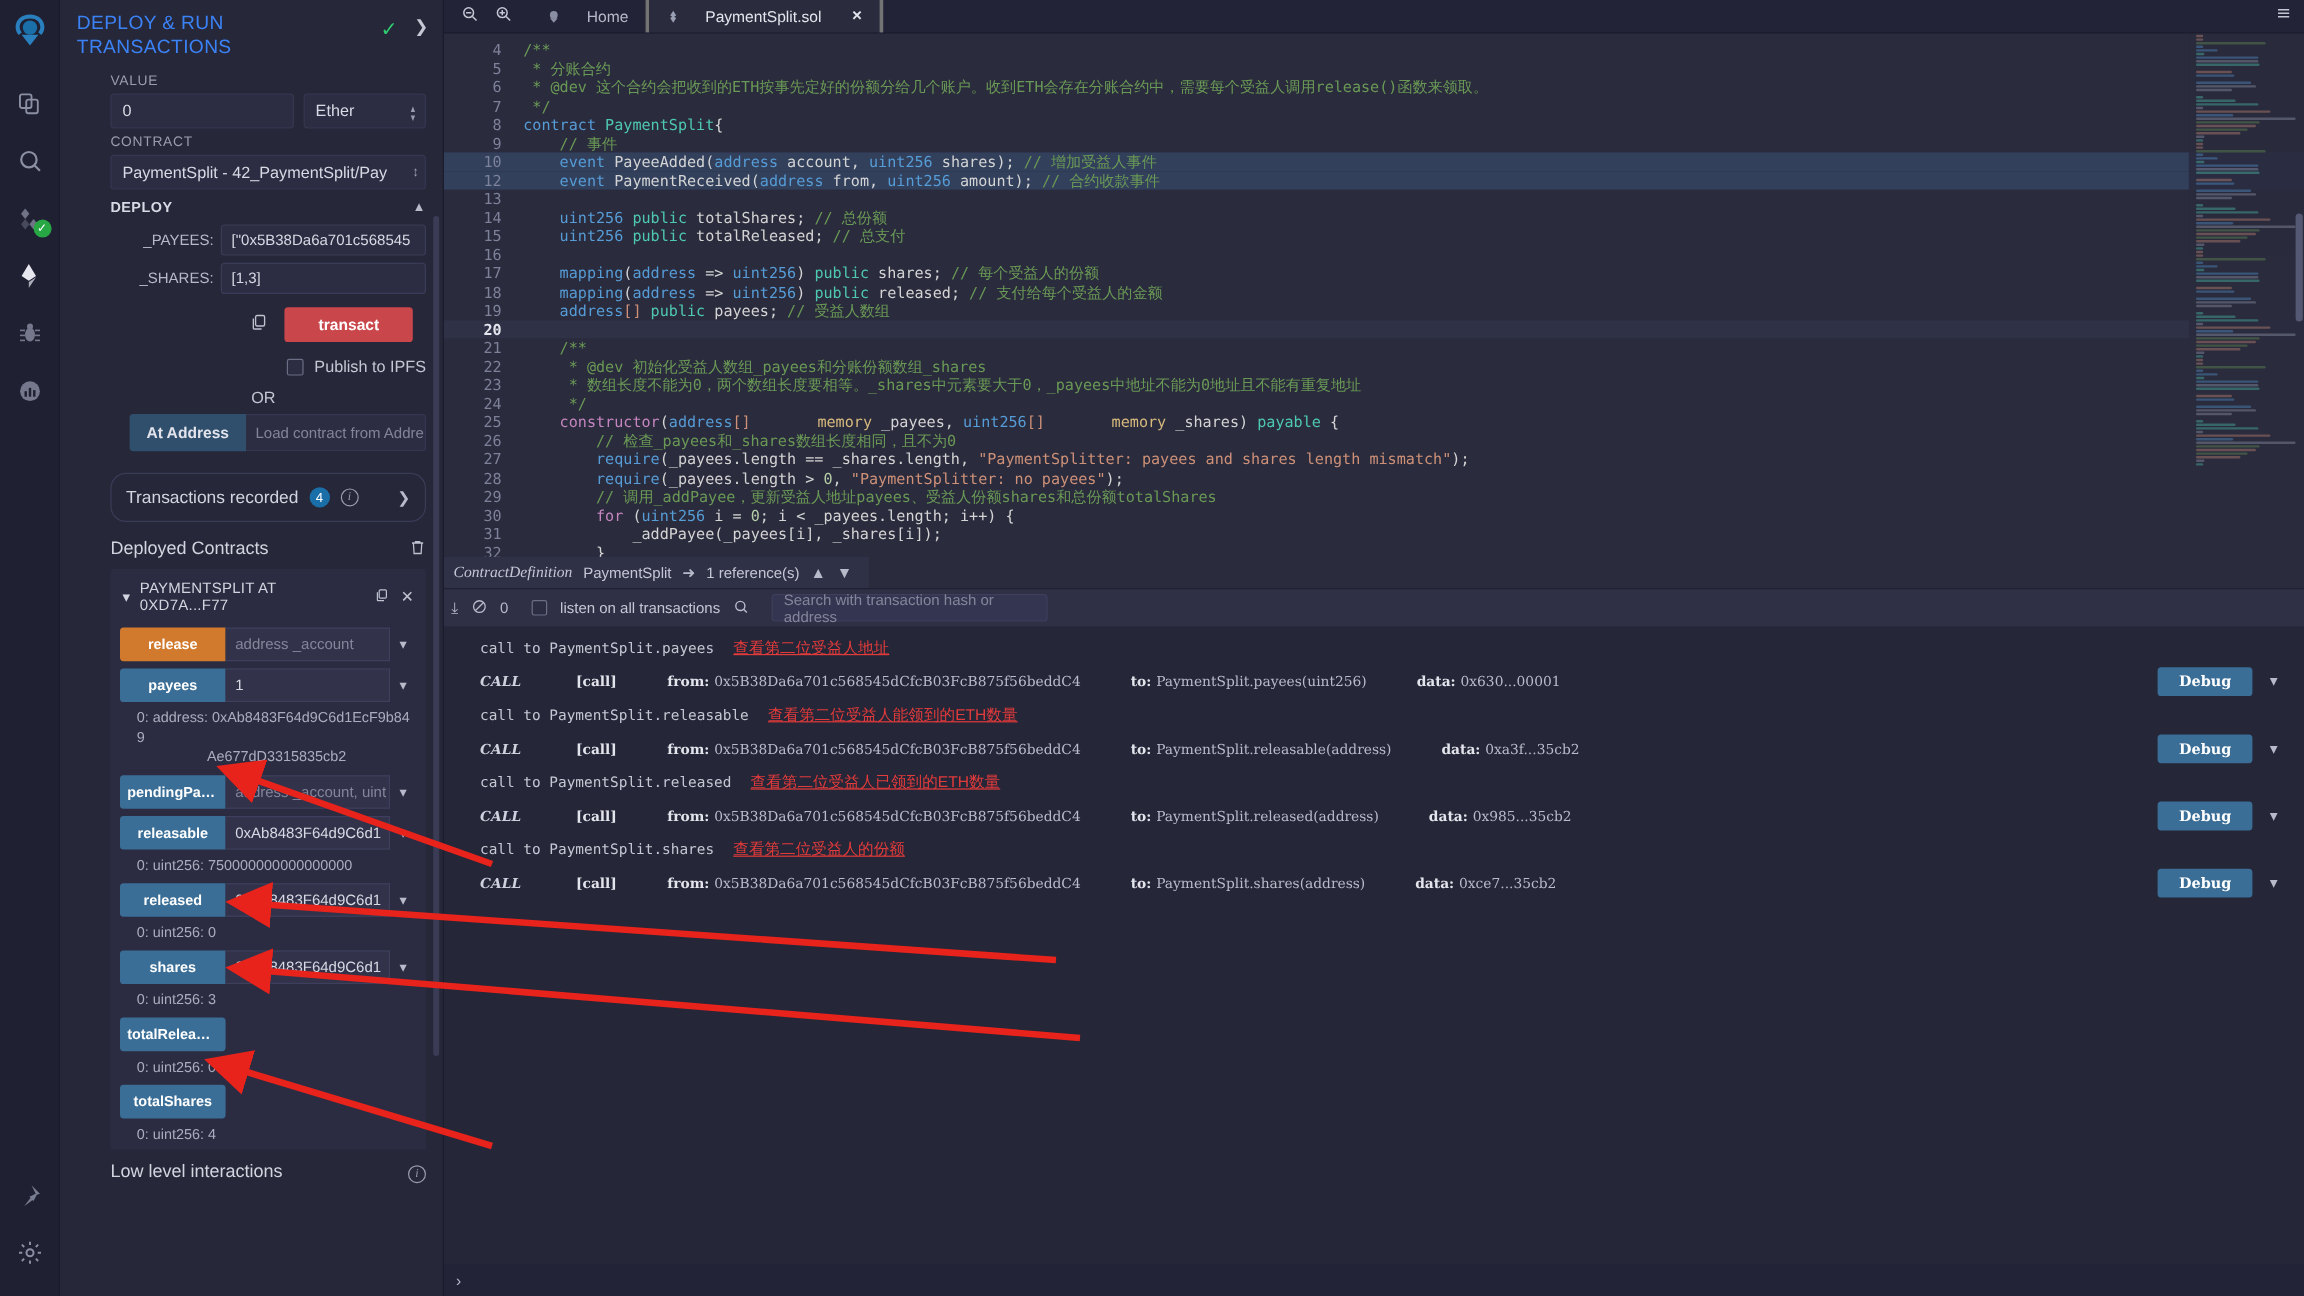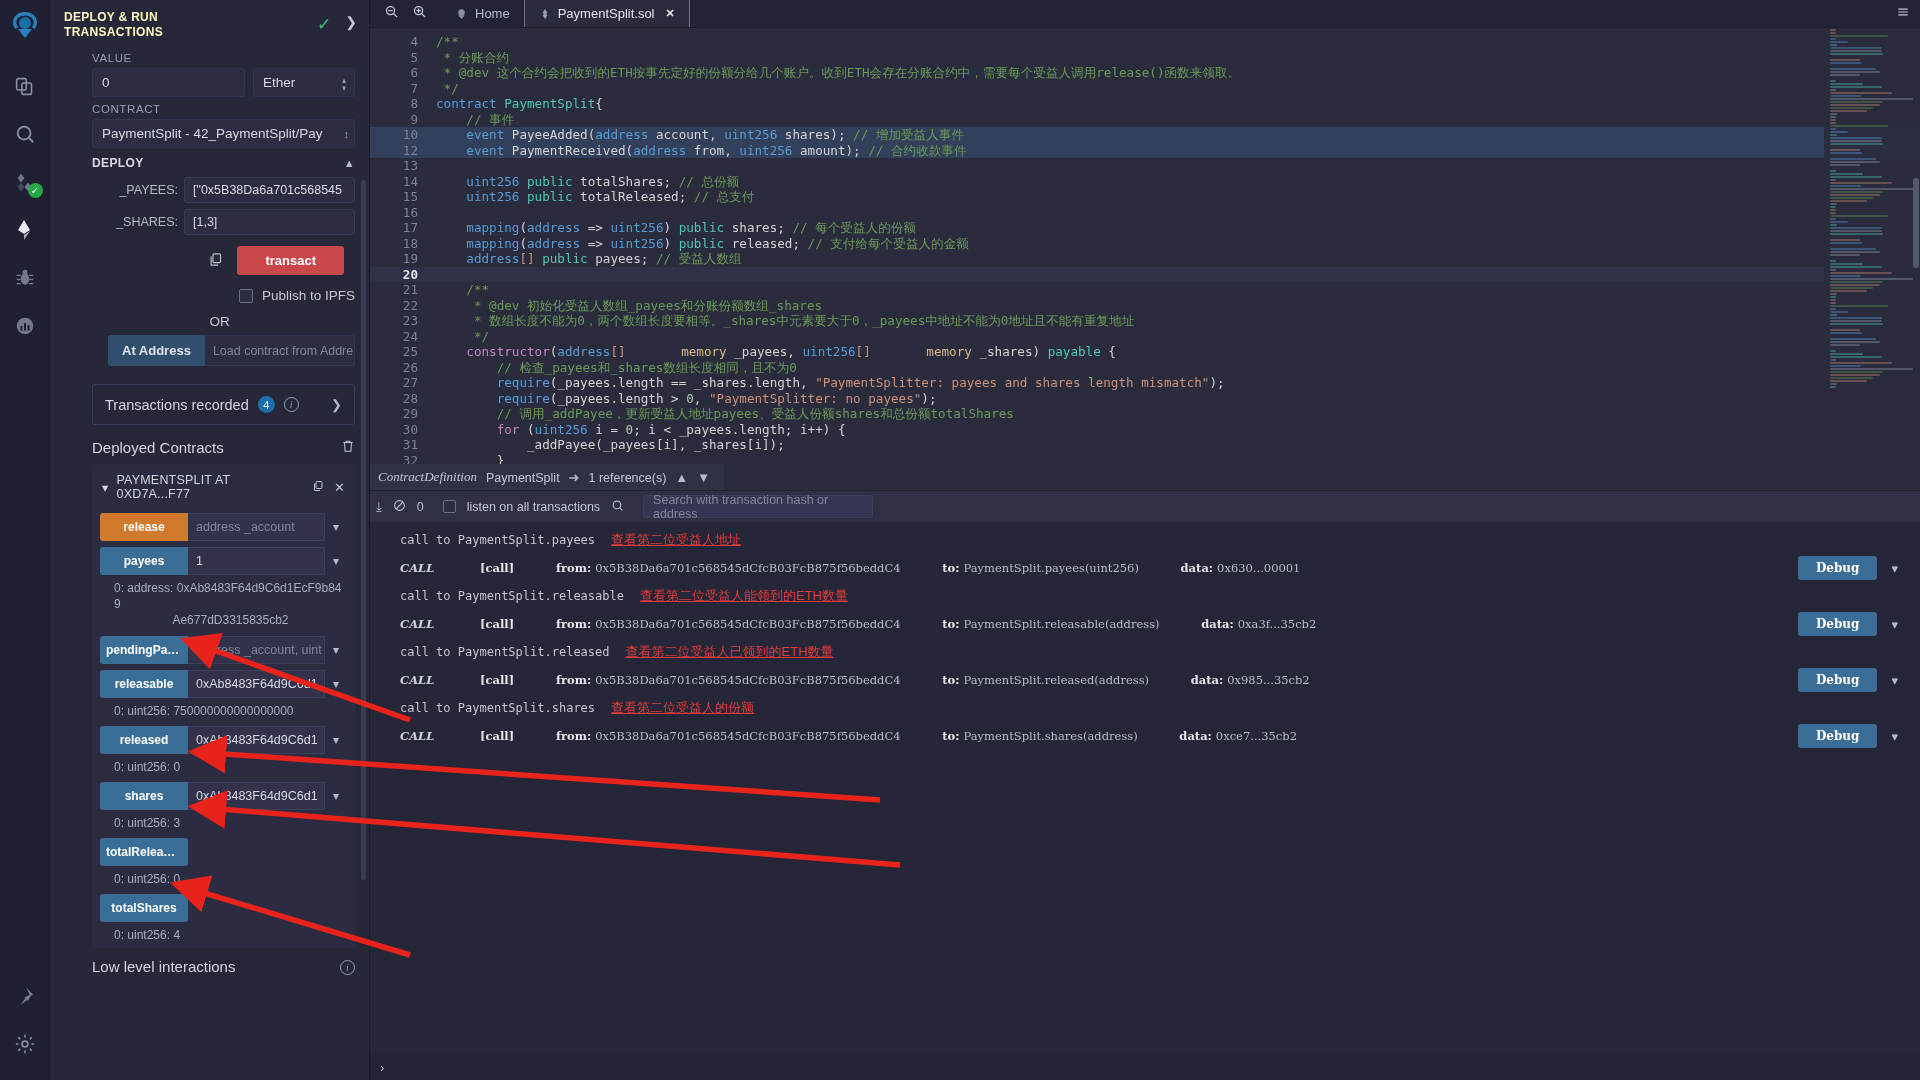--- a/index.html
+++ b/index.html
@@ -42,22 +42,22 @@
     width: 320px; flex: 0 0 320px; background: #262738;
     color: #c5c7d4; position: relative;
     border-right: 1px solid #1b1c2b;
     overflow: hidden;
   }
   .panel-head {
     display: flex; align-items: flex-start;
     padding: 10px 12px 6px 14px;
   }
   .panel-title {
-    font-size: 12px; font-weight: 700; letter-spacing: .3px;
-    color: #fef9c3; line-height: 1.25; width: 180px;
+    font-size: 16px; font-weight: 400; letter-spacing: .3px;
+    color: #3b82f6; line-height: 1.25; width: 180px;
   }
   .panel-head-icons { margin-left: auto; display: flex; gap: 14px; padding-top: 4px; }
   .tick { color: #2ecc71; font-size: 17px; }
   .chev-right { color: #c5c7d4; font-size: 14px; }
 
   .field-label {
     font-size: 11.5px; color: #9a9db0; letter-spacing: .6px;
     padding: 6px 0 4px 42px; text-transform: uppercase;
   }
   .row { display: flex; padding: 0 14px 0 42px; gap: 8px; }
@@ -137,21 +137,21 @@
     white-space: nowrap; font-family: "Liberation Sans", sans-serif;
   }
   .ataddr-inp {
     flex: 1 1 auto; background: #2c2d42; border: 1px solid #353751; border-left: none;
     border-radius: 0 3px 3px 0; color: #82859a; font-size: 12.5px;
     padding: 7px 8px; overflow: hidden; white-space: nowrap;
     display: flex; align-items: center;
   }
 
   .sect {
-    margin: 18px 14px 0 42px; border: 1px solid #3a3c57; border-radius: 3px;
+    margin: 18px 14px 0 42px; border: 1px solid #3a3c57; border-radius: 13px;
     padding: 11px 12px; display: flex; align-items: center; gap: 9px;
   }
   .sect-title { font-size: 14.5px; color: #d2d4df; }
   .count-badge {
     background: #1a6fa8; color: #fff; border-radius: 50%; width: 17px; height: 17px;
     font-size: 11px; display: flex; align-items: center; justify-content: center;
   }
   .info-ic {
     width: 15px; height: 15px; border: 1px solid #9a9db0; border-radius: 50%;
     color: #9a9db0; font-size: 10px; display: flex; align-items: center;
@@ -200,23 +200,23 @@
   .fn-out .ctr { text-align: center; }
 
   
   .main { flex: 1 1 auto; display: flex; flex-direction: column; background: #2a2b3d; min-width: 0; }
   .tabbar {
     height: 28px; background: #222336; display: flex; align-items: stretch;
     flex: 0 0 28px; border-bottom: 1px solid #1b1c2b;
   }
   .zoom-btns { display: flex; align-items: center; gap: 13px; padding: 0 14px; color: #c5c7d4; }
   .tab {
-    display: flex; align-items: center; gap: 7px; padding: 0 14px;
+    display: flex; align-items: center; gap: 21px; padding: 0 14px;
     font-size: 13px; color: #b7bac9; cursor: pointer;
-    border-right: 1px solid #737373;
+    border-right: 3px solid #737373;
   }
   .tab.active { background: #2a2b3d; color: #e3e4ec; }
   .tab .close { font-size: 11px; font-weight: 700; margin-left: 4px; }
   .tabbar-right { margin-left: auto; display: flex; align-items: center; padding: 0 10px; color: #c5c7d4; }
 
   
   .editor-wrap { position: relative; flex: 0 0 462px; display: flex; overflow: hidden; background: #2a2b3d; }
   .code {
     flex: 1 1 auto; font-family: "DejaVu Sans Mono", monospace;
     font-size: 12.6px; line-height: 15.5px; padding: 6px 0 0 0; overflow: hidden;

